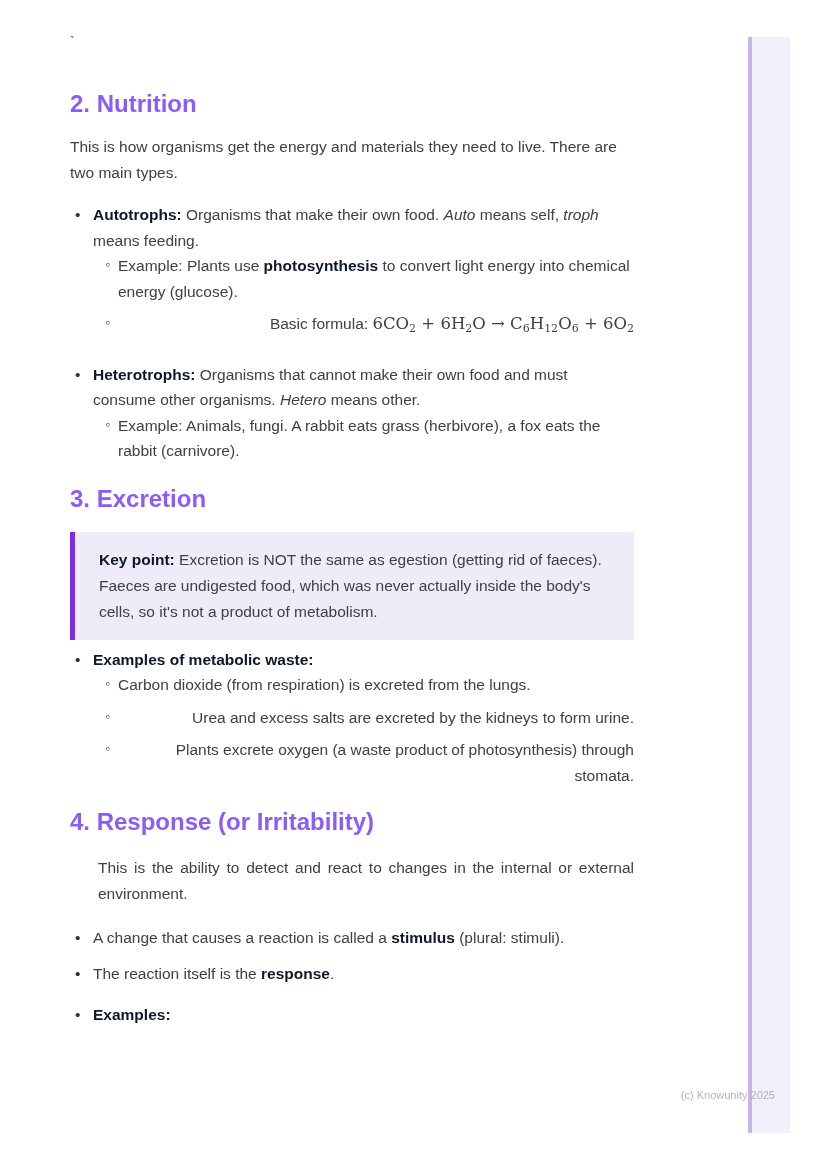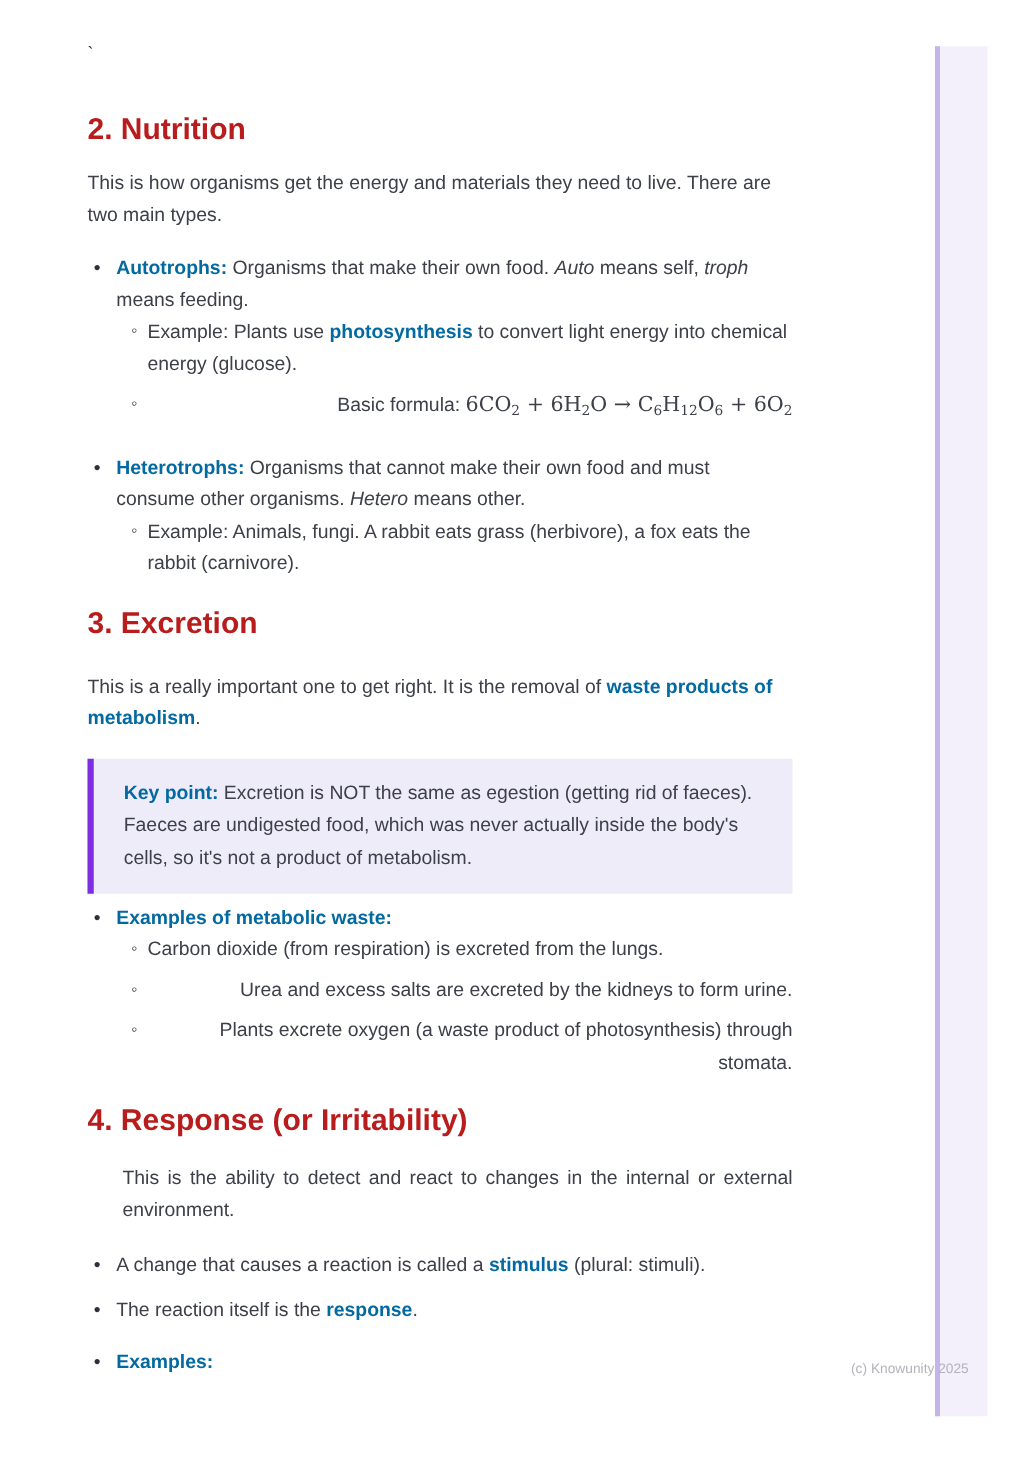--- a/index.html
+++ b/index.html
@@ -11,21 +11,21 @@
     font-family:"Liberation Sans","DejaVu Sans",sans-serif;
     color:#3d4049;
   }
   .content{
     position:absolute;left:70px;top:0;width:564px;
     font-size:15.5px;line-height:25.5px;
   }
   .stray{margin-top:34px;height:16px;font-size:14px;line-height:16px;color:#2f323b;}
   h2{
     font-size:24px;line-height:28px;font-weight:700;
-    color:#b91c1c;margin:0;
+    color:#8b5cf6;margin:0;
   }
   .h-nutrition{margin-top:40px;}
   .h-excretion{margin-top:21px;}
   .h-response{margin-top:20px;}
   p{margin:0;}
   .intro{margin-top:16px;}
   .intro-ex{margin-top:24px;}
   .intro-resp{margin-top:19px;text-align:justify;margin-left:28px;}
   ul{list-style:none;margin:0;padding:0;}
   .blist{margin-top:17px;}
@@ -34,21 +34,21 @@
   li{position:relative;padding-left:23px;}
   .li-main + .li-main{margin-top:20px;}
   .slist li{padding-left:25px;}
   .slist li + li{margin-top:7px;text-align:right;}
   .blist-resp li + li{margin-top:10px;}
   .blist-resp li:last-child{margin-top:16px;}
   .m-dot{position:absolute;left:5px;top:0;color:#2d3039;}
   .m-dot::before{content:"\2022";}
   .m-circ{position:absolute;left:12px;top:-1px;color:#3d4049;font-size:14px;}
   .m-circ::before{content:"\25E6";}
-  .run-b{font-weight:700;color:#0369a1;}
+  .run-b{font-weight:700;color:#0f172a;}
   .run-i{font-style:italic;}
   .run-f{font-family:"DejaVu Serif","Liberation Serif",serif;font-size:16.5px;}
   .run-fs{font-family:"DejaVu Serif","Liberation Serif",serif;font-size:11px;vertical-align:-3px;}
   .keybox{
     margin-top:19px;
     background:#efecf9;
     border-left:5px solid #7d2ee3;
     padding:15px 24px 15px 24px;
     line-height:26px;
   }
@@ -99,21 +99,20 @@
               <span class="m-circ"></span>
               <div class="li-text"><span>Example: Animals, fungi. A rabbit eats grass (herbivore), a fox eats the rabbit (carnivore).</span></div>
             </li>
           </ul>
         </li>
       </ul>
     </section>
 
     <section>
       <h2 class="h-excretion">3. Excretion</h2>
-      <p class="intro intro-ex"><span>This is a really important one to get right. It is the removal of </span><span class="run-b">waste products of metabolism</span><span>.</span></p>
       <div class="keybox">
         <div class="li-text"><span class="run-b">Key point:</span><span> Excretion is NOT the same as egestion (getting rid of faeces). Faeces are undigested food, which was never actually inside the body's cells, so it's not a product of metabolism.</span></div>
       </div>
       <ul class="blist blist-ex">
         <li class="li-main">
           <span class="m-dot"></span>
           <div class="li-text"><span class="run-b">Examples of metabolic waste:</span></div>
           <ul class="slist">
             <li>
               <span class="m-circ"></span>

